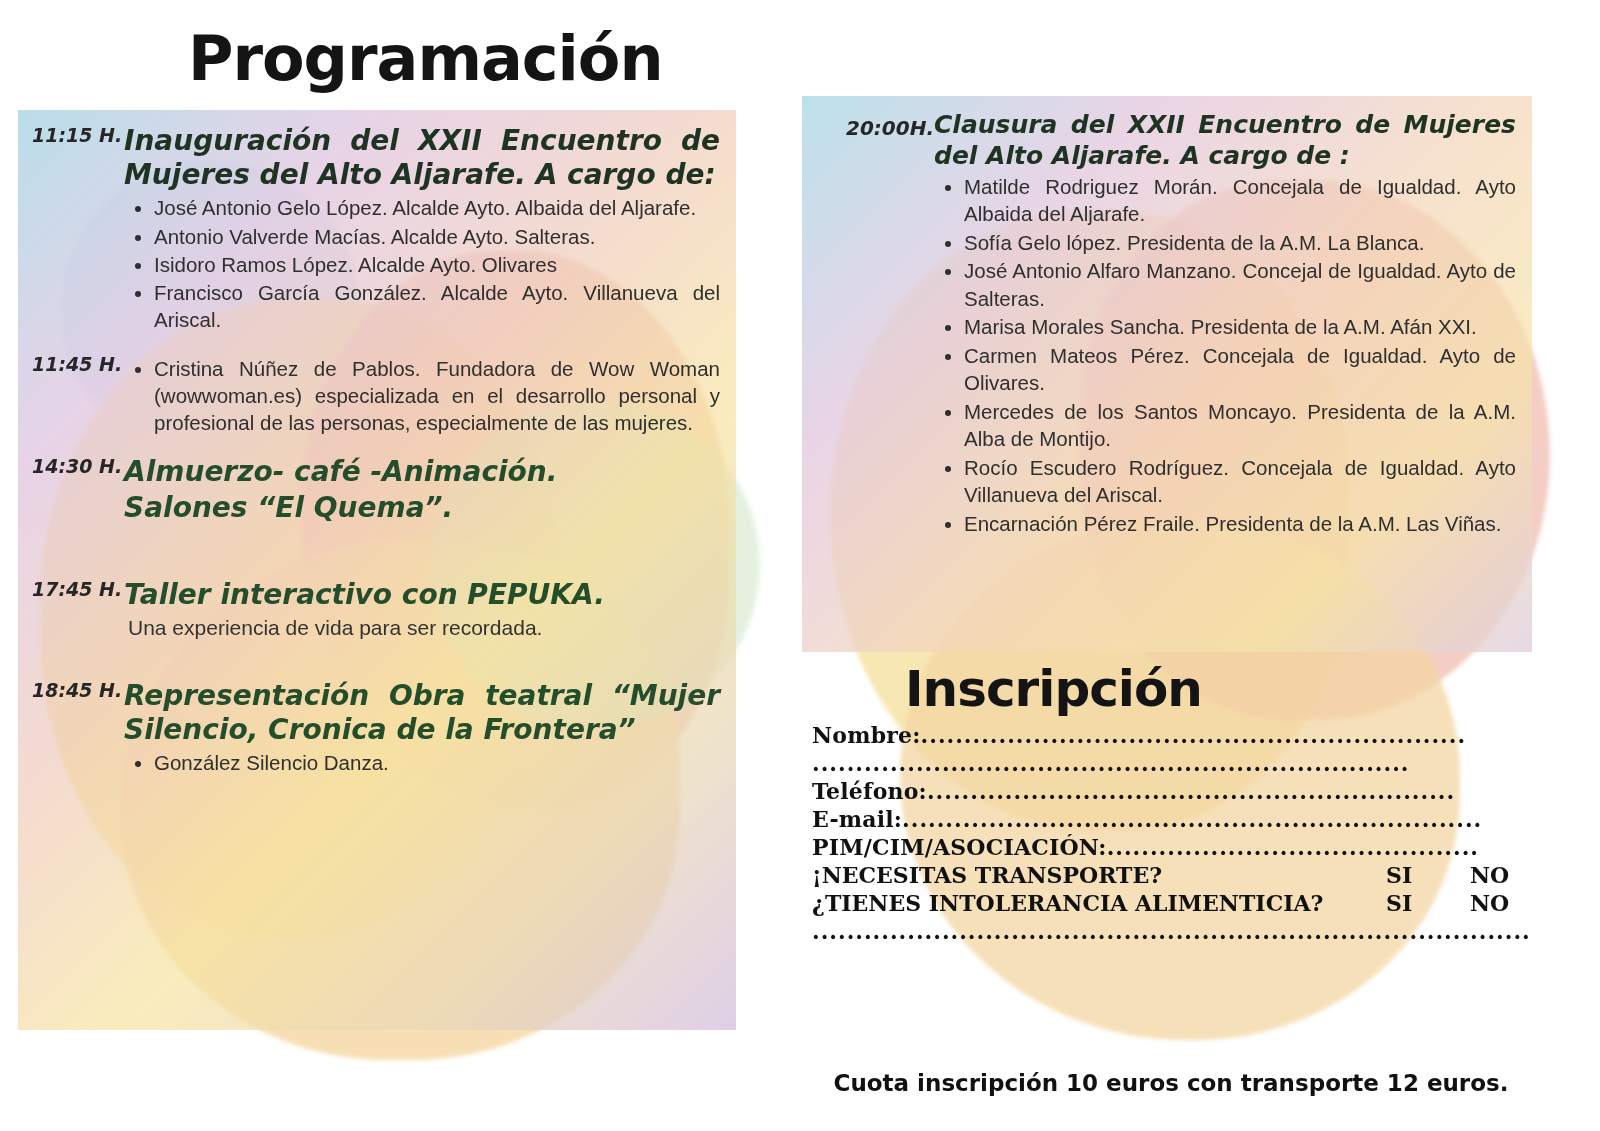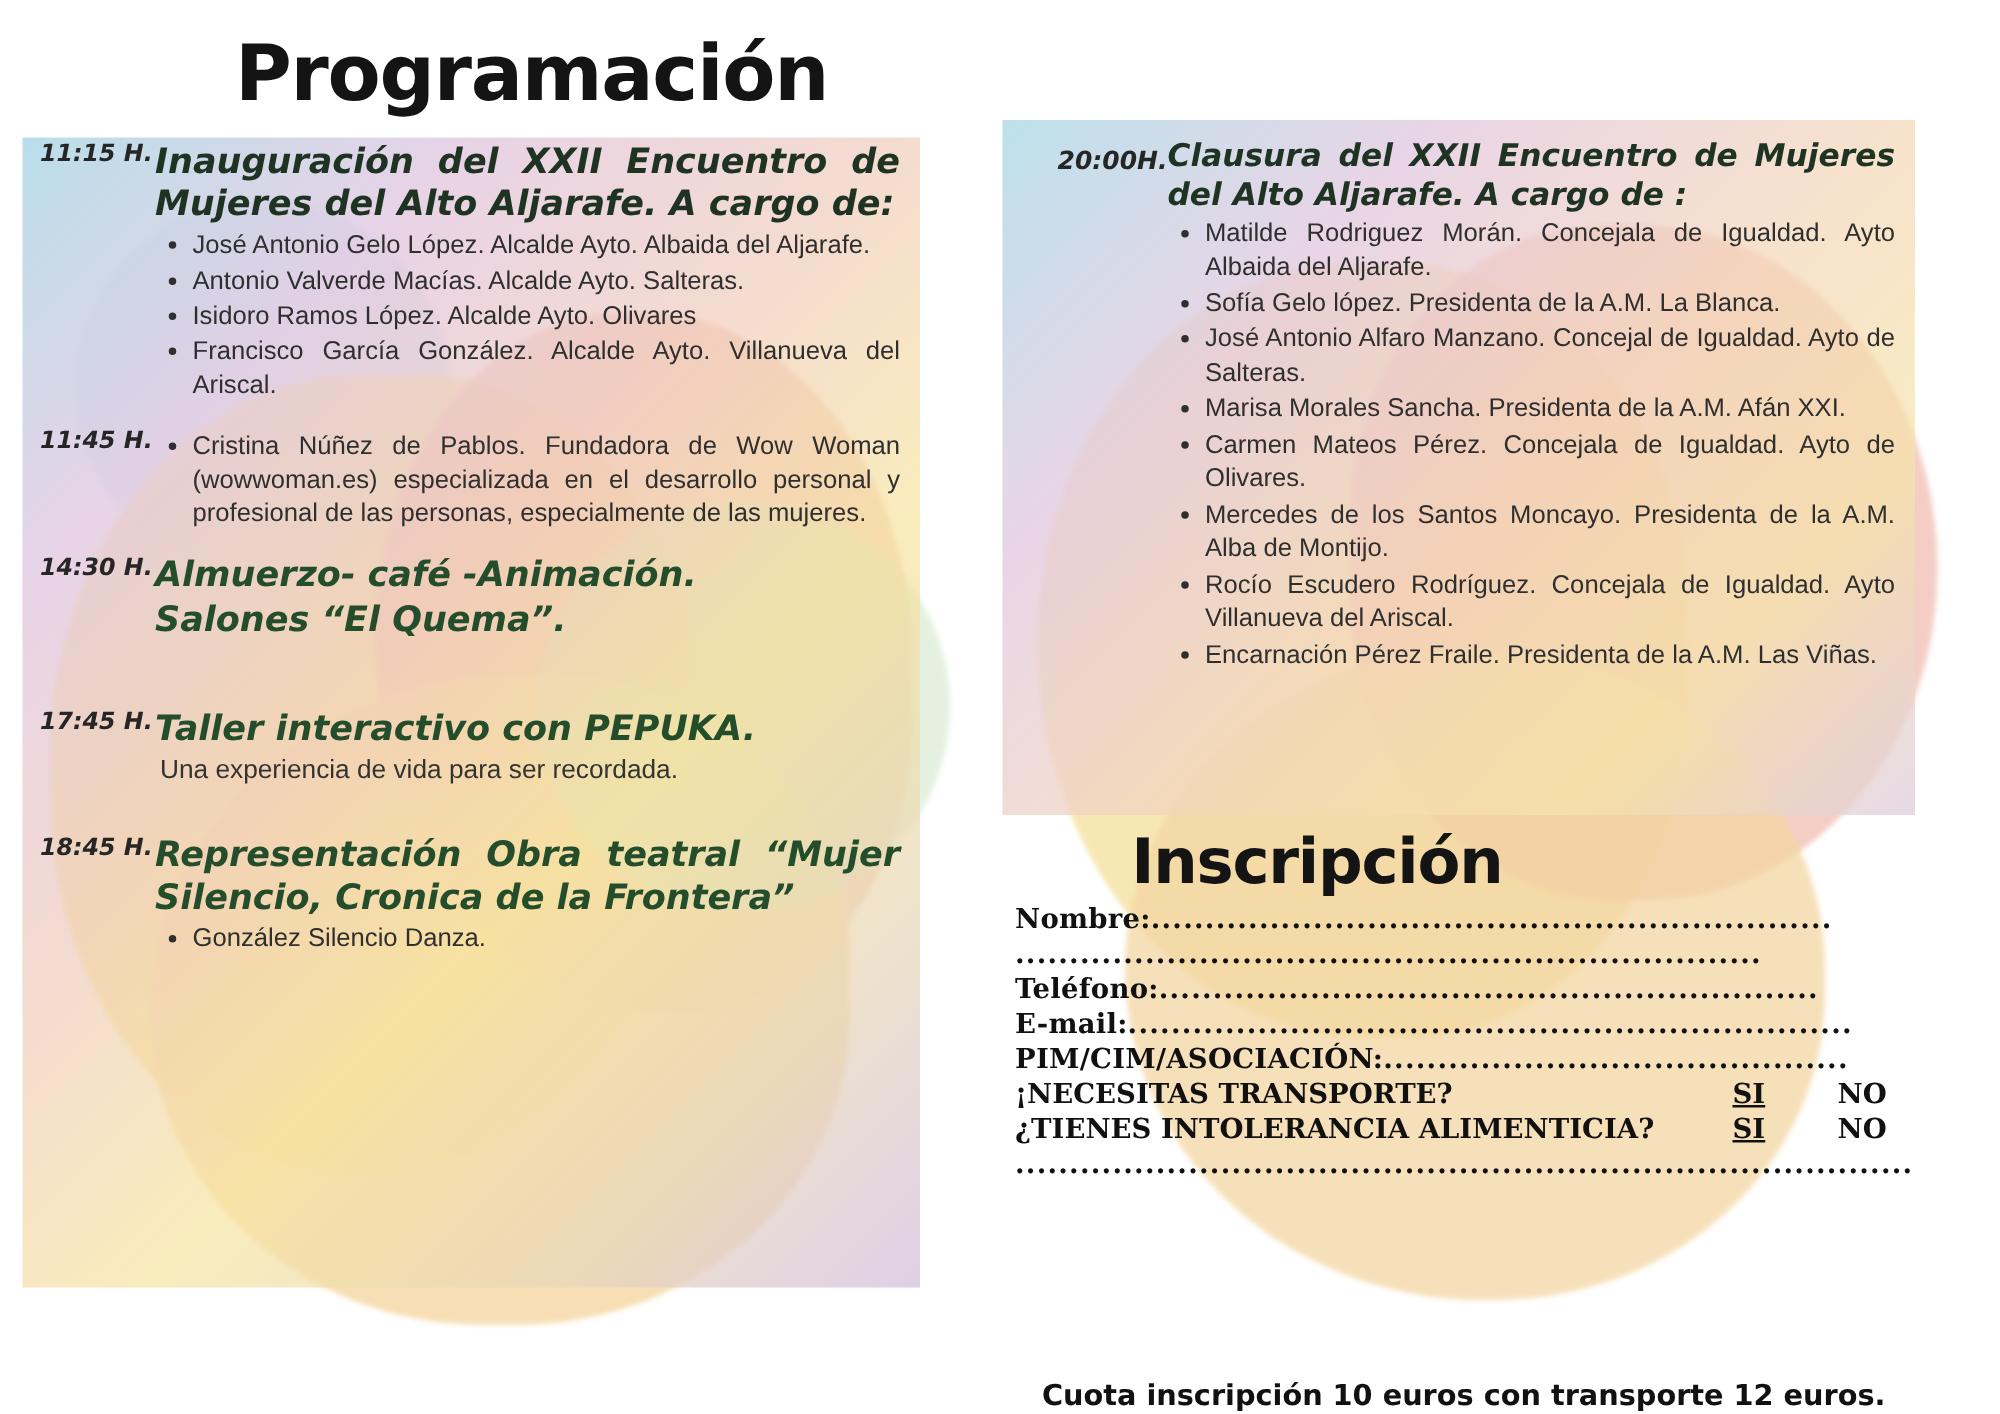--- a/index.html
+++ b/index.html
@@ -60,21 +60,21 @@
   .panel {
     position: absolute;
     z-index: 2;
     box-sizing: border-box;
   }
   #programa-panel {
     left: 18px;
     top: 110px;
     width: 718px;
     height: 920px;
-    padding: 2px 16px 10px 14px;
+    padding: 14px 16px 10px 14px;
     background: linear-gradient(135deg,
         rgba(173,216,230,.85) 0%,
         rgba(226,200,225,.80) 22%,
         rgba(240,205,190,.72) 42%,
         rgba(247,228,160,.70) 62%,
         rgba(232,215,185,.72) 82%,
         rgba(215,195,225,.80) 100%);
   }
   #clausura-panel {
     left: 802px;
@@ -203,26 +203,26 @@
   }
   .opt-row {
     display: flex;
     align-items: baseline;
     font-size: 22px;
     font-weight: bold;
     color: #111111;
     margin-bottom: 2px;
   }
   .opt-q { flex: 1 1 auto; }
-  .opt-si { flex: 0 0 84px; text-align: left; text-decoration: underline; }
+  .opt-si { flex: 0 0 84px; text-align: left; }
   .opt-no { flex: 0 0 60px; text-align: left; }
   #cuota {
     position: absolute;
     left: 812px;
-    top: 1104px;
+    top: 1070px;
     width: 718px;
     text-align: center;
     font-family: "DejaVu Sans", sans-serif;
     font-weight: bold;
     font-size: 23px;
     color: #111111;
     z-index: 3;
   }
 </style>
 </head>

